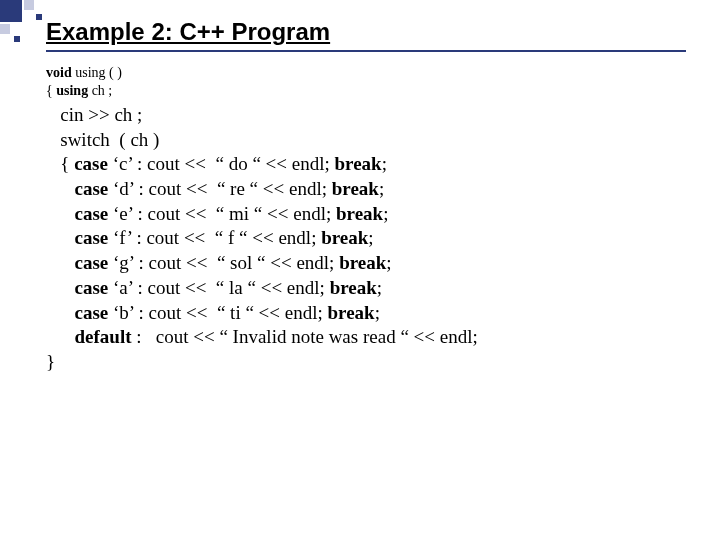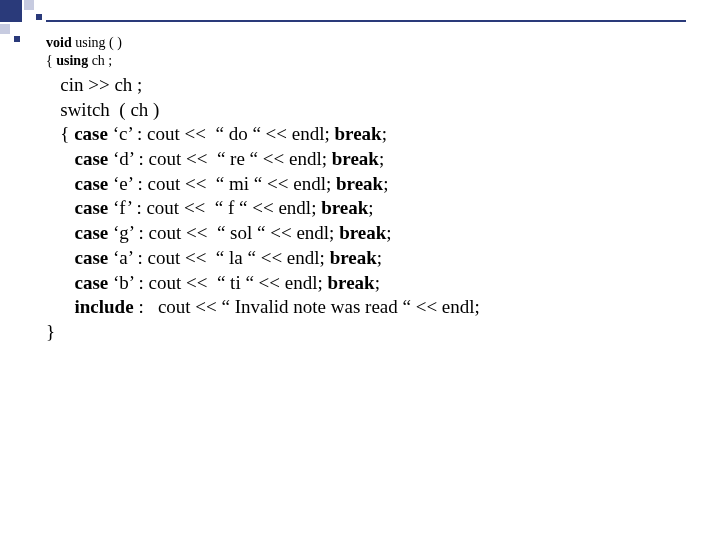--- a/index.html
+++ b/index.html
@@ -106,33 +106,34 @@
 <div class="corner-deco">
   <div class="big"></div>
   <div class="mid"></div>
   <div class="mid2"></div>
   <div class="sm"></div>
   <div class="sm2"></div>
 </div>
 
 <div class="slide">
 
+  <div class="title">Example 2: C++ Program</div>
   <hr class="rule">
 
 
   <div class="sig">
     <span class="kw">void</span><span> using ( )</span><br>
     <span>{ </span><span class="kw">using</span><span> ch ;</span>
   </div>
 
   <div class="body-code"><span>   cin &gt;&gt; ch ;</span>
 <span>   switch  ( ch )</span>
 <span>   { </span><span class="kw">case</span><span> ‘c’ : cout &lt;&lt;  “ do “ &lt;&lt; endl; </span><span class="kw">break</span><span>;</span>
 <span>      </span><span class="kw">case</span><span> ‘d’ : cout &lt;&lt;  “ re “ &lt;&lt; endl; </span><span class="kw">break</span><span>;</span>
 <span>      </span><span class="kw">case</span><span> ‘e’ : cout &lt;&lt;  “ mi “ &lt;&lt; endl; </span><span class="kw">break</span><span>;</span>
 <span>      </span><span class="kw">case</span><span> ‘f’ : cout &lt;&lt;  “ f “ &lt;&lt; endl; </span><span class="kw">break</span><span>;</span>
 <span>      </span><span class="kw">case</span><span> ‘g’ : cout &lt;&lt;  “ sol “ &lt;&lt; endl; </span><span class="kw">break</span><span>;</span>
 <span>      </span><span class="kw">case</span><span> ‘a’ : cout &lt;&lt;  “ la “ &lt;&lt; endl; </span><span class="kw">break</span><span>;</span>
 <span>      </span><span class="kw">case</span><span> ‘b’ : cout &lt;&lt;  “ ti “ &lt;&lt; endl; </span><span class="kw">break</span><span>;</span>
-<span>      </span><span class="kw">include</span><span> :   cout &lt;&lt; “ Invalid note was read “ &lt;&lt; endl;</span>
+<span>      </span><span class="kw">default</span><span> :   cout &lt;&lt; “ Invalid note was read “ &lt;&lt; endl;</span>
 <span>}</span></div>
 
 </div>
 
 </body></html>

